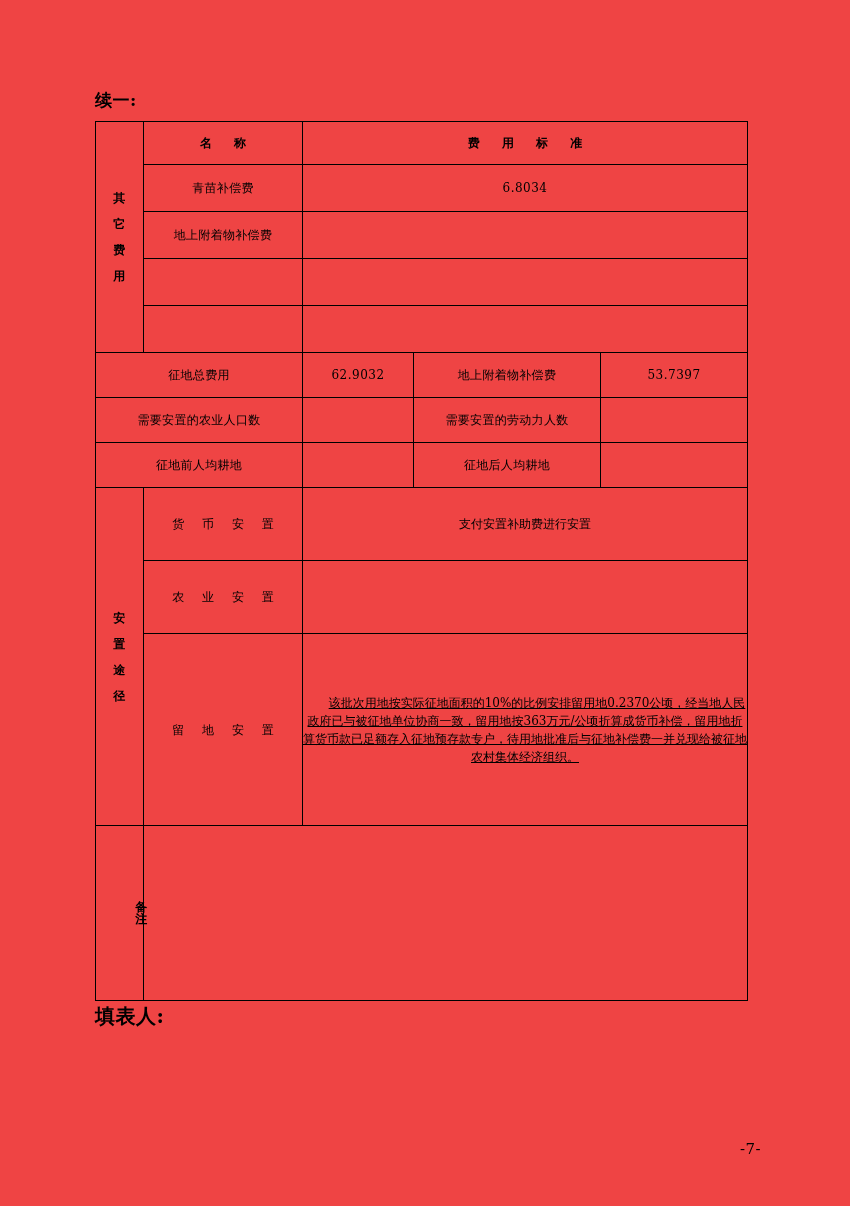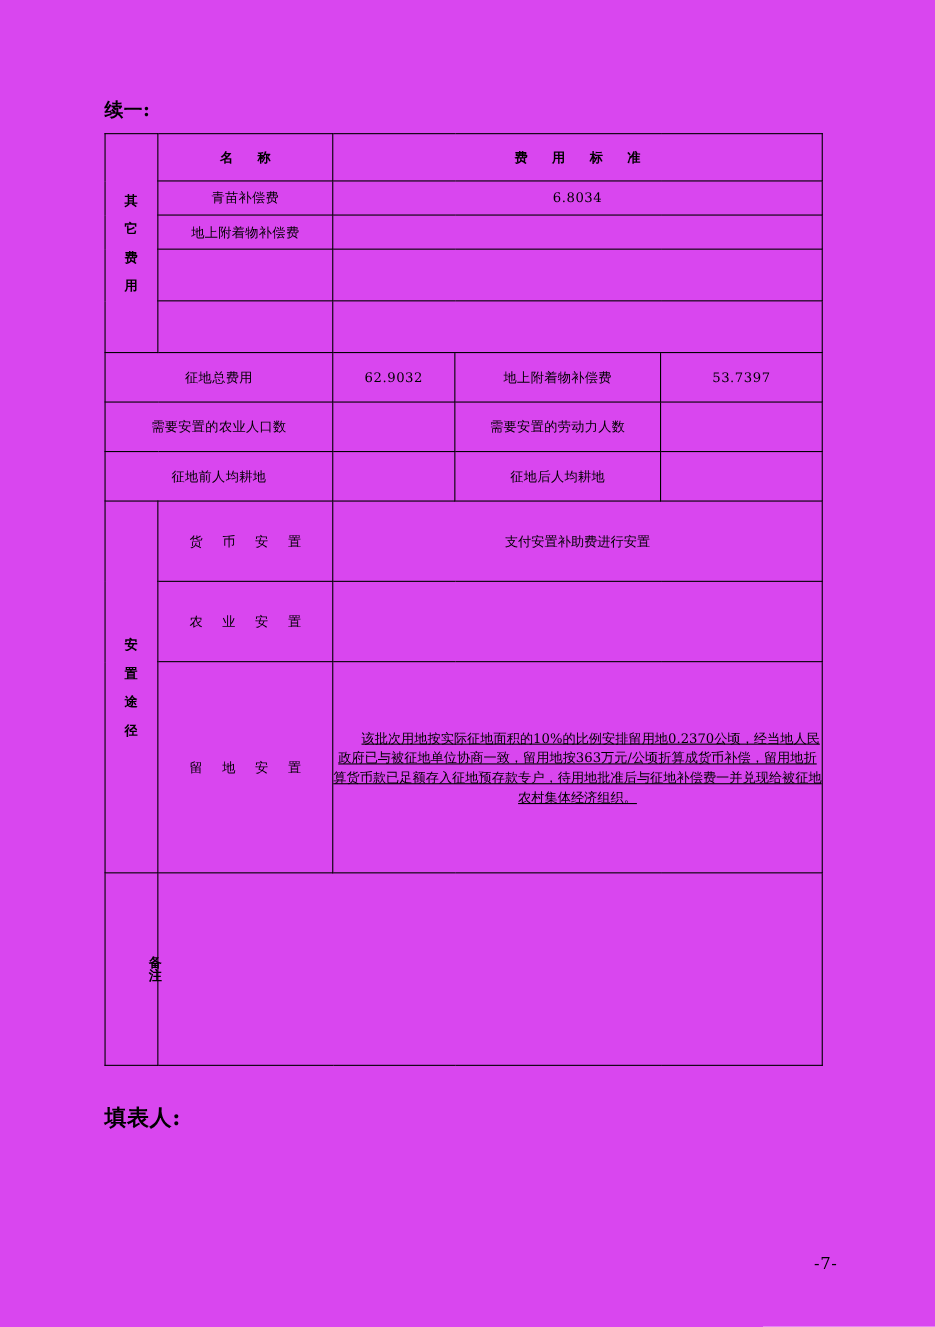--- a/index.html
+++ b/index.html
@@ -13,21 +13,21 @@
     height: 1206px;
     position: relative;
     font-family: "DejaVu Serif", "Liberation Serif", serif;
     color: #000000;
     overflow: hidden;
   }
 
   .page {
     position: absolute;
     inset: 0;
-    background: #d946ef;
+    background: #ef4444;
   }
 
   
   .cont-label {
     position: absolute;
     left: 95px;
     top: 92px;
     font-size: 17px;
     font-weight: 700;
     letter-spacing: 0.5px;
@@ -118,21 +118,21 @@
     font-size: 15.2px;
     line-height: 1.72;
     text-indent: 2em;
     text-align: justify;
     text-justify: inter-ideograph;
     text-decoration: underline;
   }
 
   
   .r-head  { height: 43px; }
-  .r-fee   { height: 31px; }
+  .r-fee   { height: 47px; }
   .r-blank { height: 47px; }
   .r-tot   { height: 45px; }
   .r-place { height: 73px; }
   .r-land  { height: 192px; }
   .r-note  { height: 175px; }
 
   
   .filler {
     position: absolute;
     left: 95px;

